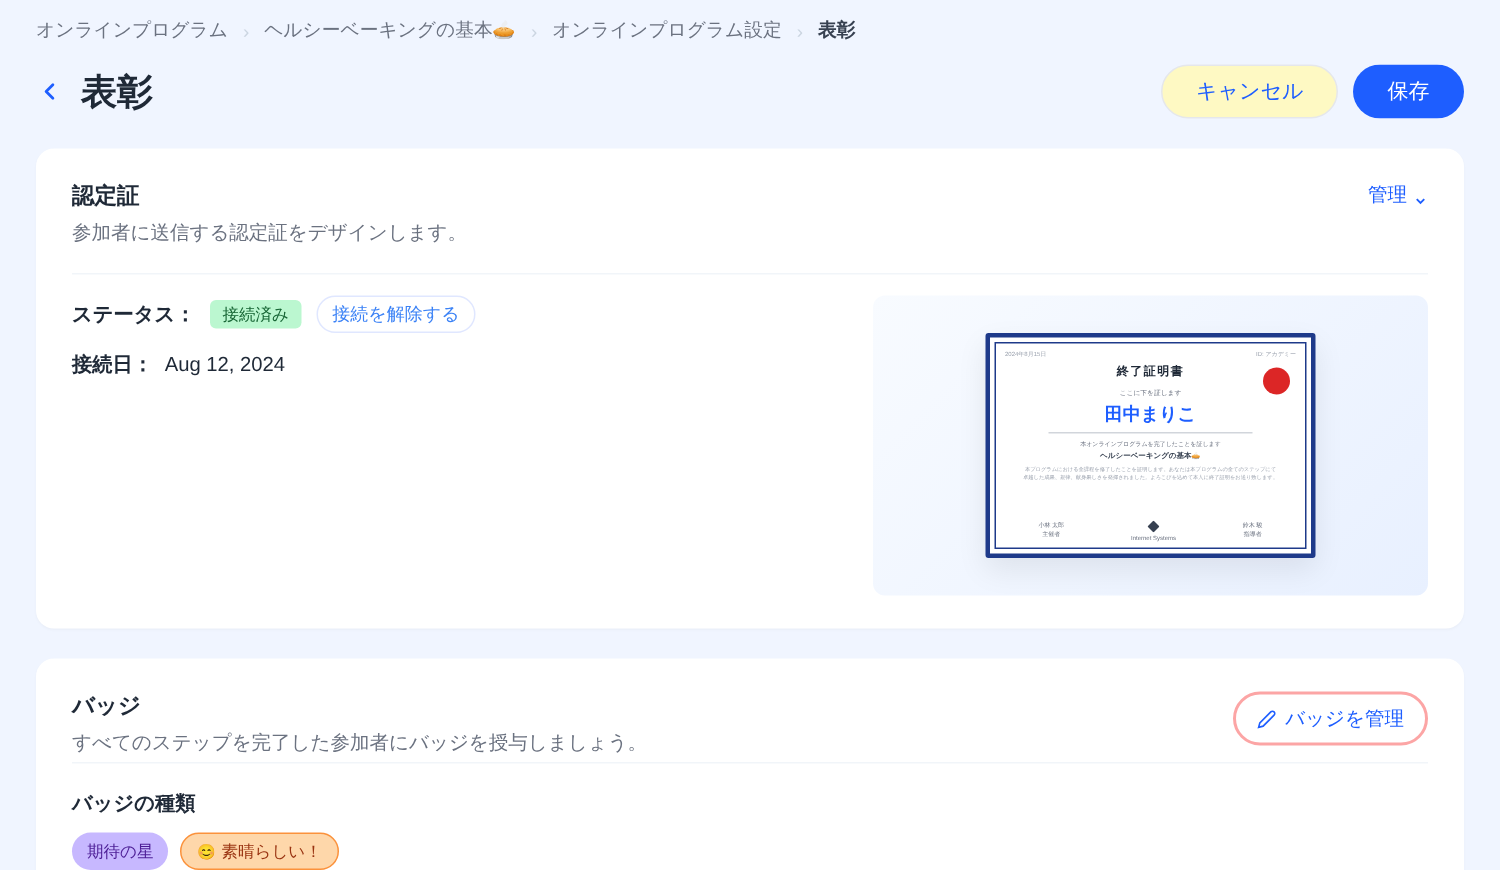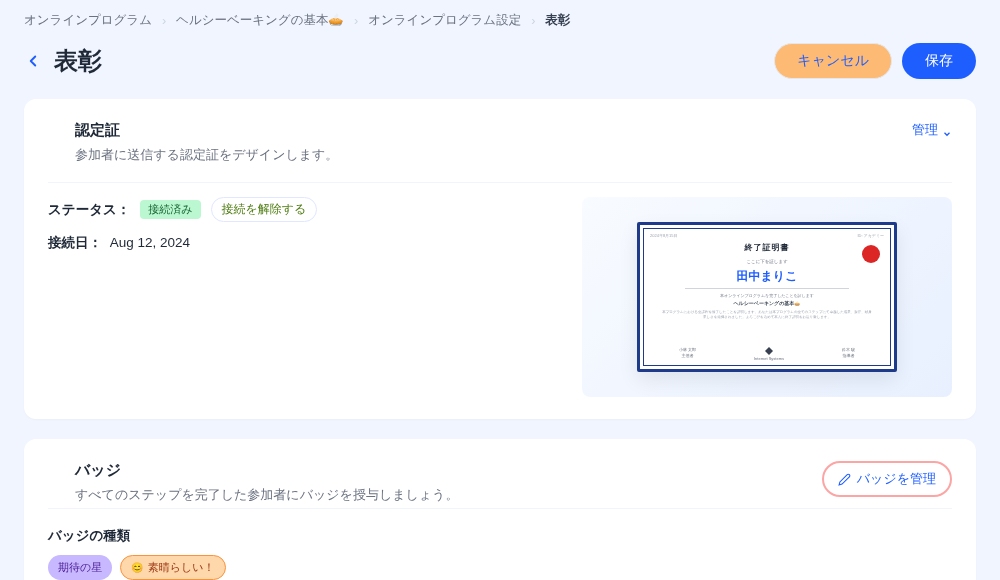--- a/index.html
+++ b/index.html
@@ -51,41 +51,40 @@
     }
     .btn {
       padding: 8px 22px;
       border-radius: 999px;
       font-size: 14px;
       font-weight: 500;
       cursor: pointer;
       border: 1px solid transparent;
     }
     .btn-cancel {
-      background: #fdba74;
+      background: #fef9c3;
       color: #1e5eff;
       border: 1px solid #e5e7eb;
     }
     .btn-save {
       background: #1e5eff;
       color: #ffffff;
     }
     .card {
       background: #ffffff;
       border-radius: 12px;
       padding: 22px 24px;
       margin-bottom: 20px;
       box-shadow: 0 1px 2px rgba(0,0,0,0.03);
     }
     .card-header {
       display: flex;
       justify-content: space-between;
       align-items: flex-start;
       margin-bottom: 18px;
-      margin-left: 27px;
     }
     .card-title {
       font-size: 15px;
       font-weight: 700;
       color: #1f2937;
       margin-bottom: 6px;
     }
     .card-desc {
       font-size: 13px;
       color: #6b7280;
@@ -118,21 +117,21 @@
     .status-badge {
       background: #bbf7d0;
       color: #166534;
       font-size: 11px;
       padding: 2px 8px;
       border-radius: 4px;
       font-weight: 500;
       font-family: Liberation Serif, serif;
     }
     .disconnect-btn {
-      color: #4d7c0f;
+      color: #3b82f6;
       font-size: 12px;
       cursor: pointer;
       padding: 3px 10px;
       border: 1px solid #e0e7ff;
       border-radius: 999px;
       background: #fff;
     }
     .date-row {
       font-size: 13.5px;
       font-weight: 700;
@@ -149,21 +148,21 @@
       width: 370px;
       height: 200px;
       background: linear-gradient(135deg, #f8fbff 0%, #e8f0ff 100%);
       border-radius: 8px;
       display: flex;
       align-items: center;
       justify-content: center;
       position: relative;
     }
     .certificate {
-      width: 260px;
+      width: 220px;
       height: 150px;
       background: #ffffff;
       border: 3px solid #1e3a8a;
       border-radius: 2px;
       position: relative;
       padding: 8px 10px;
       display: flex;
       flex-direction: column;
       align-items: center;
       box-shadow: 0 8px 20px rgba(0,0,0,0.08);

